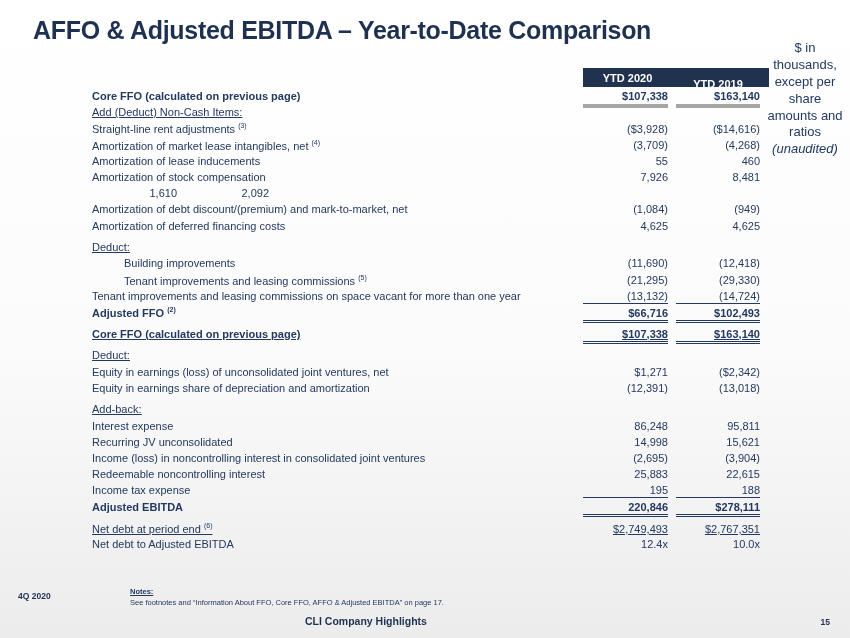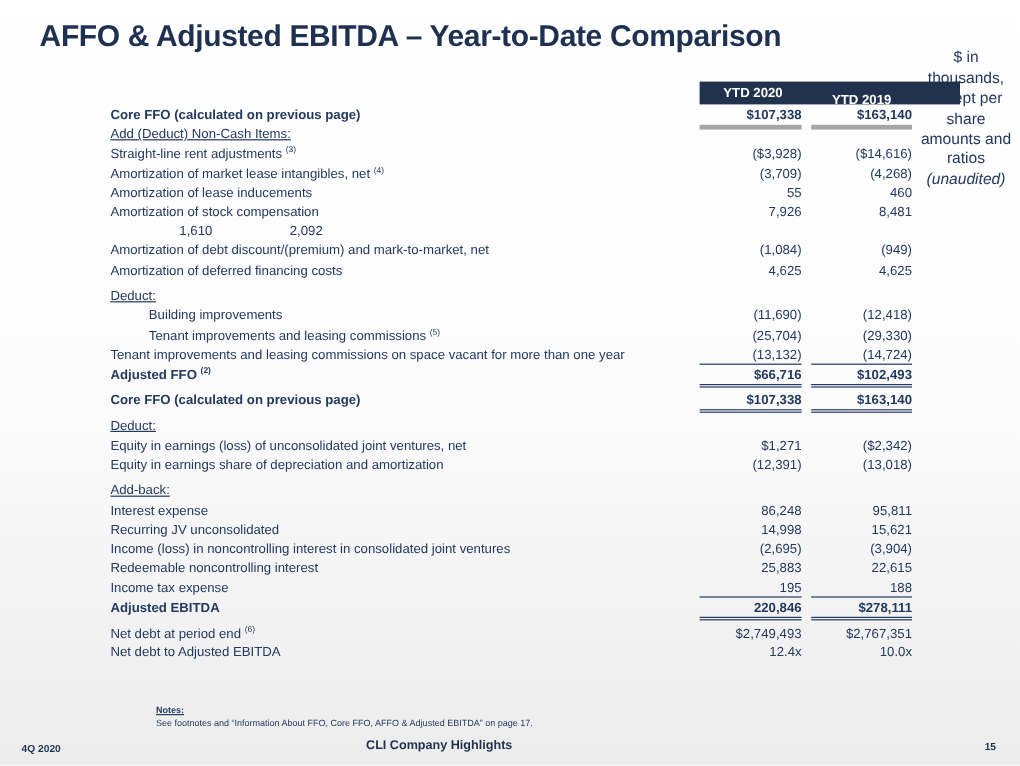--- a/index.html
+++ b/index.html
@@ -19,46 +19,46 @@
   }
   .unit-note{
     position:absolute;left:763px;top:40px;width:84px;
     font-size:13px;line-height:1.3;text-align:center;color:#23395f;
   }
   .unit-note .unaudited{font-style:italic;}
   .table{
     position:absolute;left:92px;top:68px;width:676px;
   }
   .header-row{
-    display:flex;margin-left:491px;width:217px;height:19px;
+    display:flex;margin-left:491px;width:186px;height:19px;
     background:#21324f;color:#ffffff;font-weight:bold;
     align-items:center;margin-bottom:3px;
   }
   .hcell{font-size:11px;text-align:center;}
   .hcell.c1{width:89px;}
   .hcell.c2{width:92px;margin-top:12px;}
   .trow{display:flex;align-items:baseline;height:16.2px;font-size:11px;}
-  .trow.gapped{margin-top:5.5px;}
+  .trow.gapped{margin-top:5.5px;text-decoration:underline;}
   .trow.bold{font-weight:bold;}
   .lbl{width:491px;white-space:nowrap;box-sizing:border-box;}
   .lbl.indent{padding-left:32px;}
   .lbl.heading{text-decoration:underline;}
   .lbl sup{font-size:7px;}
   .v{width:85px;text-align:right;padding-bottom:1px;box-sizing:border-box;}
   .colgap{width:8px;}
   .v.c2{width:84px;}
   .trow.rule-gray .v{border-bottom:4px solid #a6a6a6;padding-bottom:2px;}
   .trow.rule-single .v{border-bottom:1px solid #23395f;}
   .trow.rule-double .v{border-bottom:3px double #23395f;}
   .notes{
     position:absolute;left:110px;top:587px;font-size:7.5px;line-height:1.45;color:#23395f;margin-left:20px;
   }
   .notes .notes-heading{font-weight:bold;text-decoration:underline;}
   .footer-quarter{
-    position:absolute;left:18px;top:591px;font-size:8.5px;font-weight:bold;color:#1f3150;margin-top:28px;
+    position:absolute;left:18px;top:591px;font-size:8.5px;font-weight:bold;color:#1f3150;
   }
   .footer-center{
     position:absolute;left:0;top:615px;width:732px;text-align:center;
     font-size:10.5px;font-weight:bold;color:#1f3150;
   }
   .footer-page{
     position:absolute;left:810px;top:617px;width:20px;text-align:right;
     font-size:8.5px;font-weight:bold;color:#1f3150;
   }
 </style>
@@ -140,21 +140,21 @@
           <div class="v c2"></div>
         </div>
         <div class="trow">
           <div class="lbl indent">Building improvements</div>
           <div class="v c1">(11,690)</div>
           <div class="colgap"></div>
           <div class="v c2">(12,418)</div>
         </div>
         <div class="trow">
           <div class="lbl indent">Tenant improvements and leasing commissions <sup>(5)</sup></div>
-          <div class="v c1">(25,704)</div>
+          <div class="v c1">(21,295)</div>
           <div class="colgap"></div>
           <div class="v c2">(29,330)</div>
         </div>
         <div class="trow rule-single">
           <div class="lbl">Tenant improvements and leasing commissions on space vacant for more than one year</div>
           <div class="v c1">(13,132)</div>
           <div class="colgap"></div>
           <div class="v c2">(14,724)</div>
         </div>
         <div class="trow bold rule-double">

